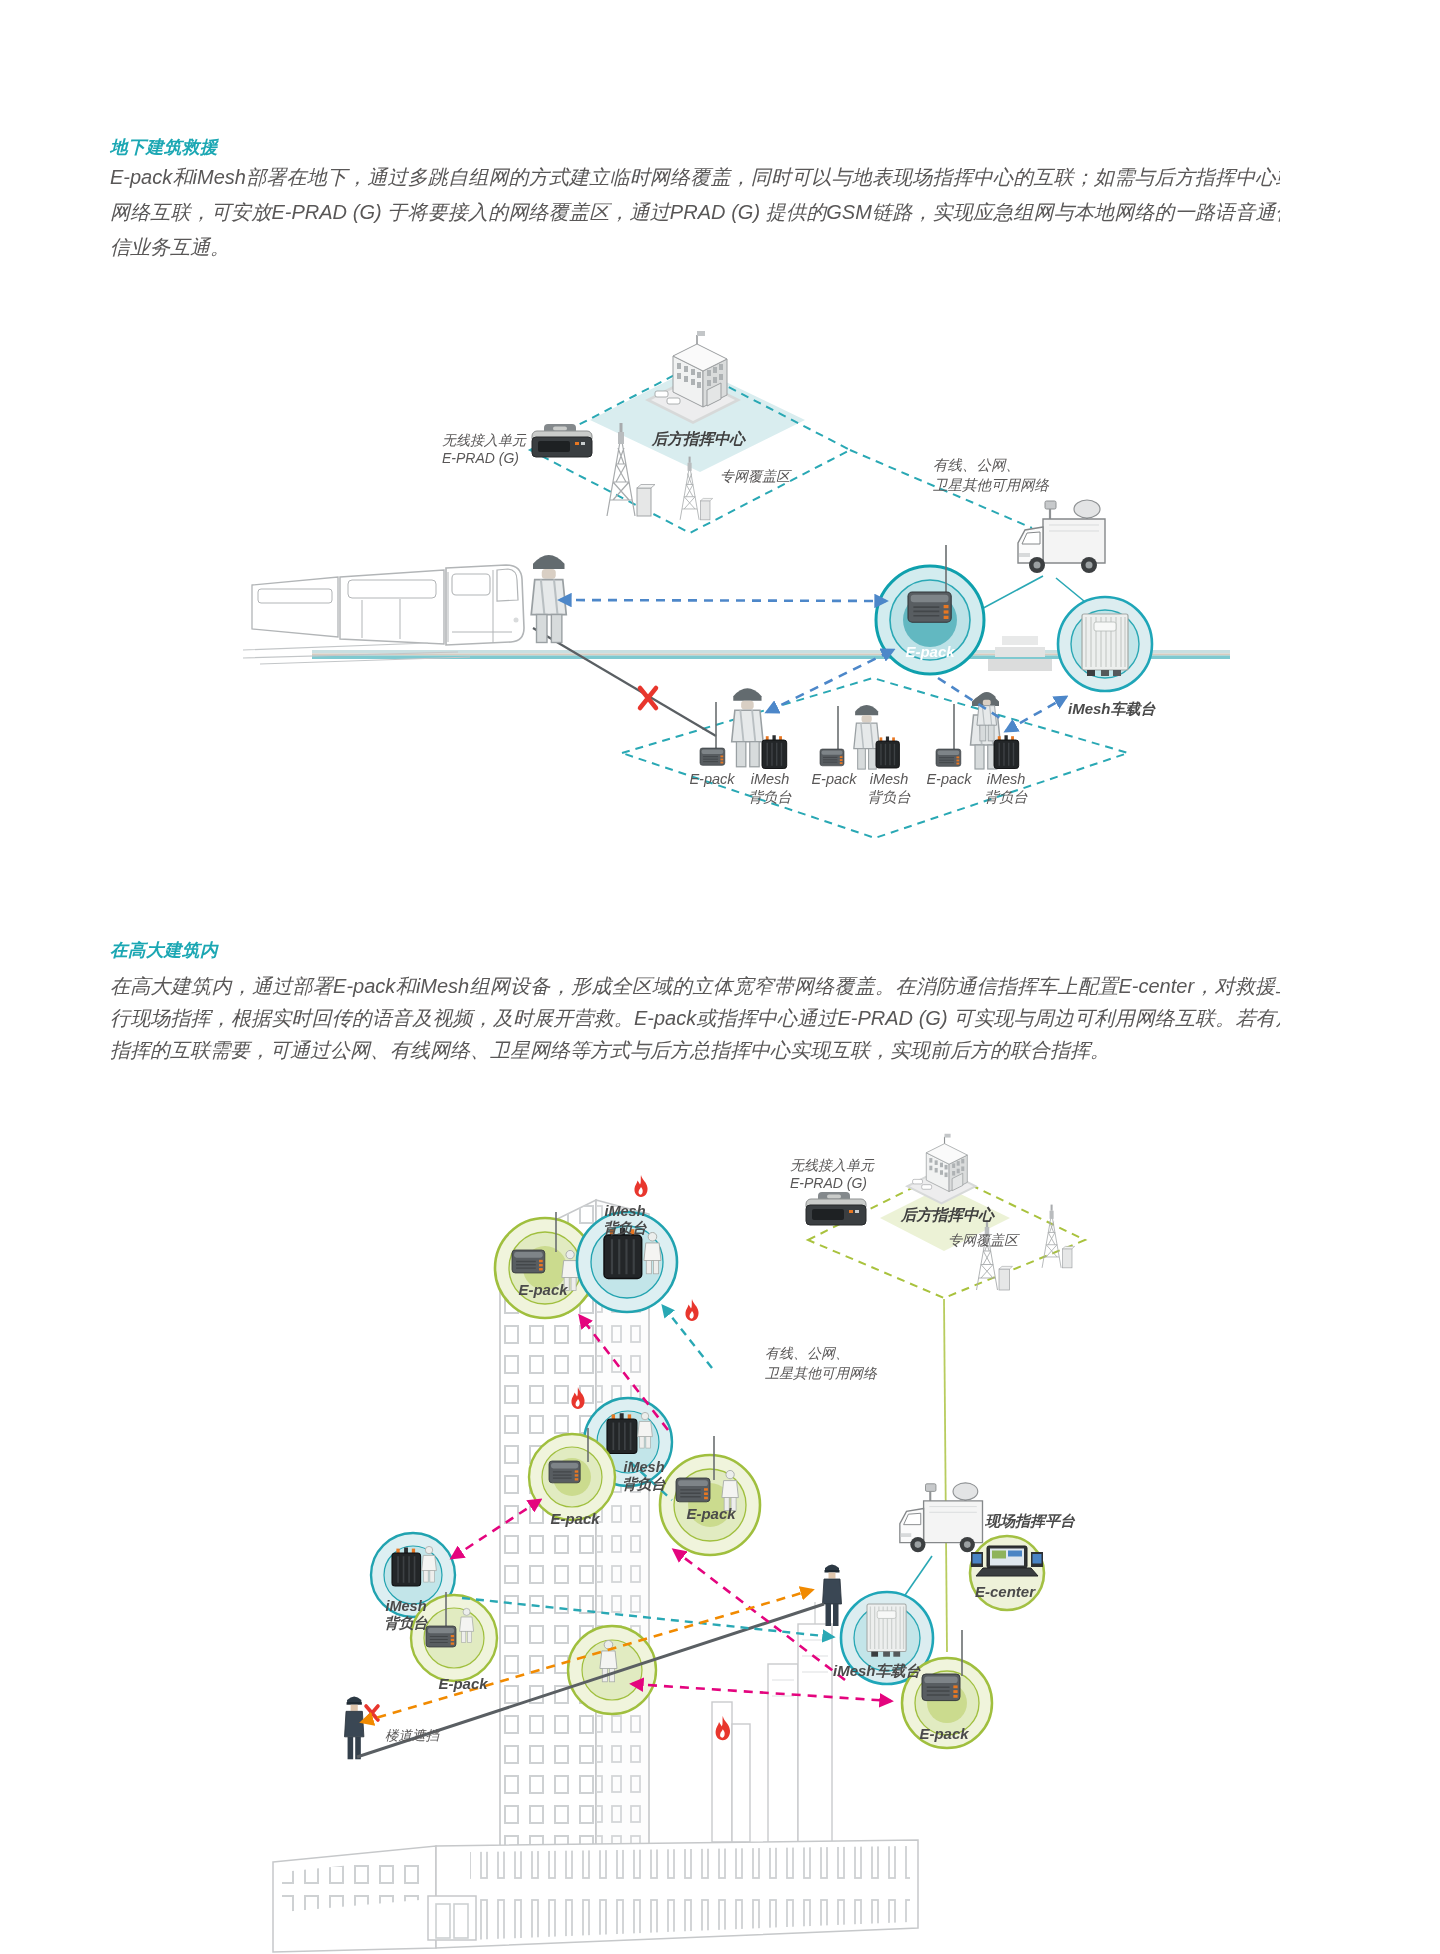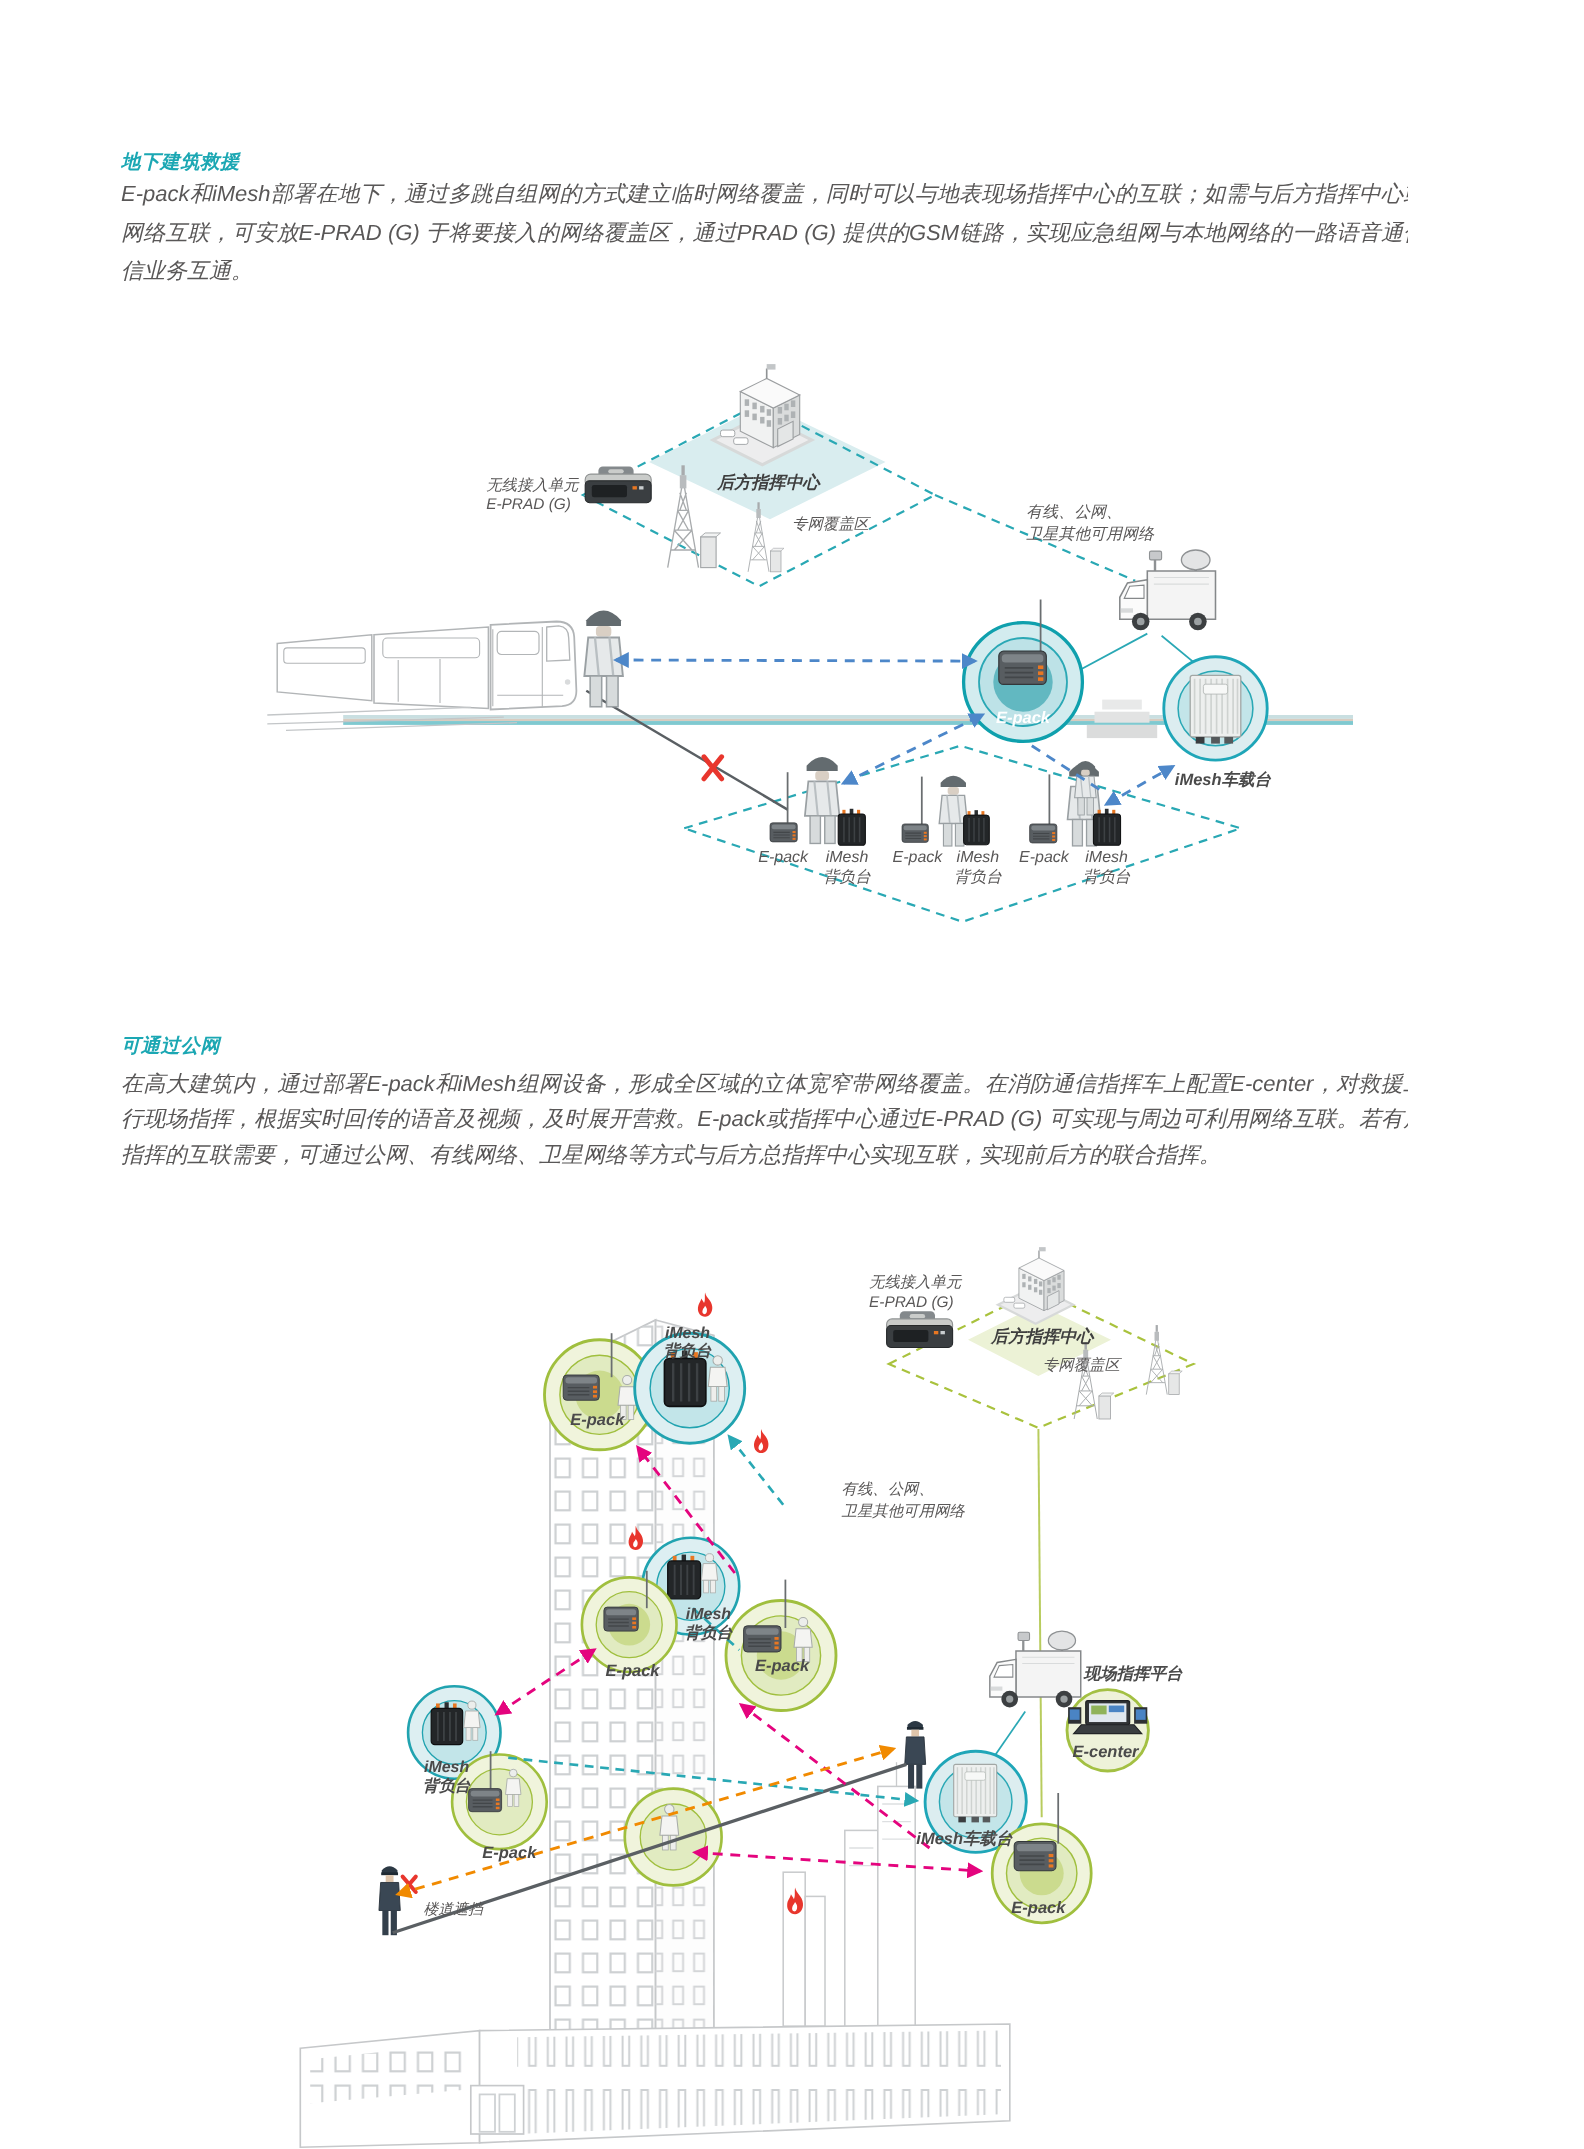--- a/index.html
+++ b/index.html
@@ -281,21 +281,21 @@
       <text x="770" y="802" class="mid">背负台</text>
       <text x="834" y="784" class="mid">E-pack</text>
       <text x="889" y="784" class="mid">iMesh</text>
       <text x="889" y="802" class="mid">背负台</text>
       <text x="949" y="784" class="mid">E-pack</text>
       <text x="1006" y="784" class="mid">iMesh</text>
       <text x="1006" y="802" class="mid">背负台</text>
     </g>
   </svg>
 
-  <div class="sec-heading" style="top:938px;">可通过公网</div>
+  <div class="sec-heading" style="top:938px;">在高大建筑内</div>
   <div class="sec-body" style="top:970px;" id="body2">在高大建筑内，通过部署E-pack和iMesh组网设备，形成全区域的立体宽窄带网络覆盖。在消防通信指挥车上配置E-center，对救援工作进行现场指挥，根据实时回传的语音及视频，及时展开营救。E-pack或指挥中心通过E-PRAD (G) 可实现与周边可利用网络互联。若有后方总指挥的互联需要，可通过公网、有线网络、卫星网络等方式与后方总指挥中心实现互联，实现前后方的联合指挥。</div>
 
   <svg class="diag" style="left:260px; top:1125px;" width="920" height="829" viewBox="260 1125 920 829">
     <defs>
       <pattern id="winL" width="25" height="30" patternUnits="userSpaceOnUse">
         <rect x="5" y="6" width="13" height="17" fill="none" stroke="#ced1d3" stroke-width="2"></rect>
       </pattern>
       <pattern id="winR" width="19" height="30" patternUnits="userSpaceOnUse">
         <rect x="4" y="6" width="9" height="16" fill="none" stroke="#d4d6d8" stroke-width="1.8"></rect>
       </pattern>

